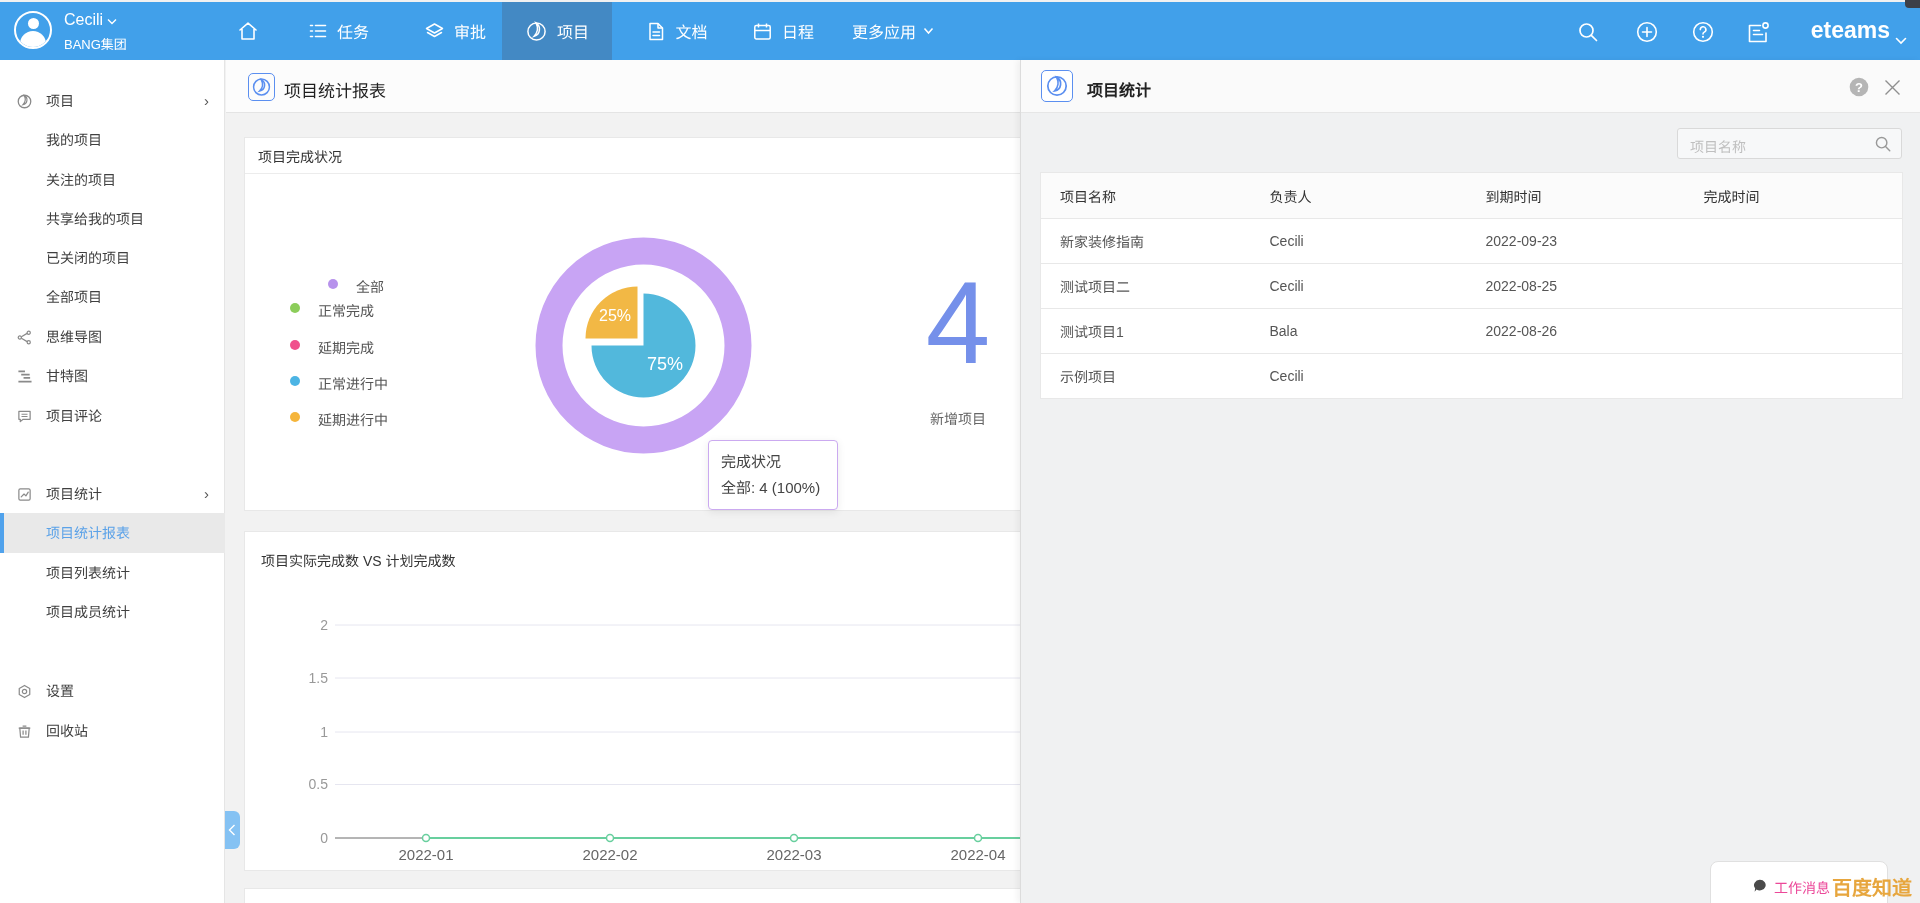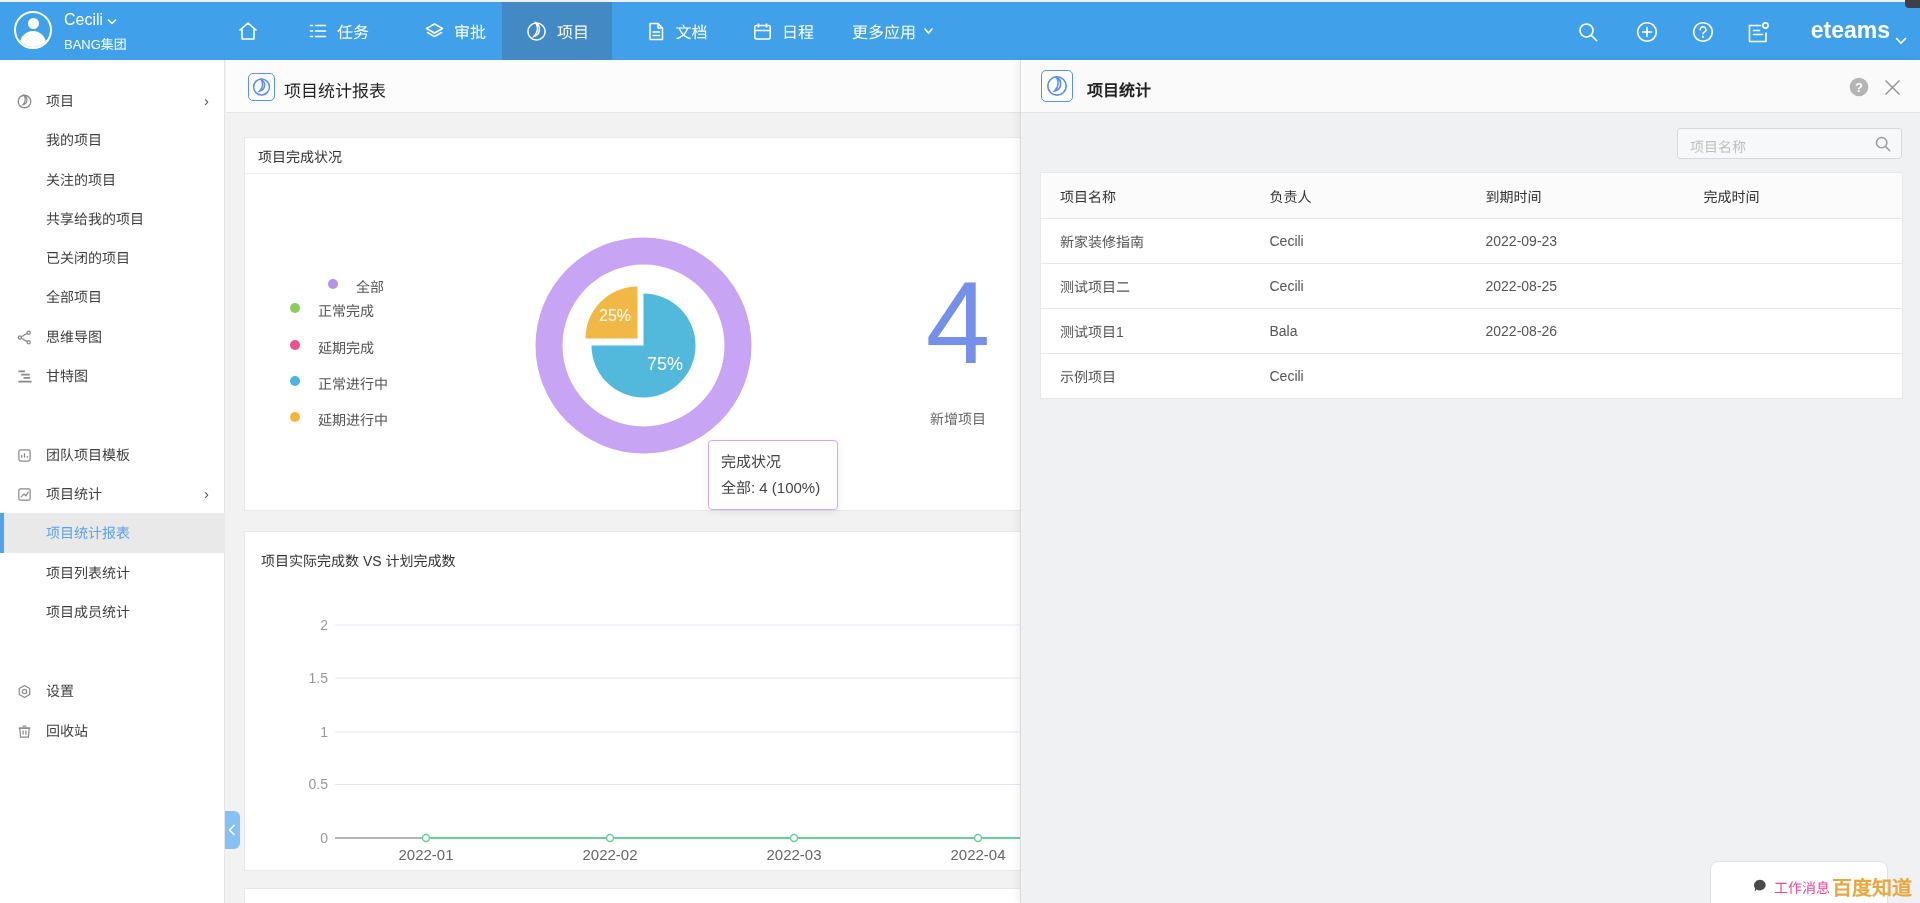--- a/index.html
+++ b/index.html
@@ -245,26 +245,26 @@
         <path d="M4.7 7.2 L10.8 3.6 M4.7 8.8 L10.8 12.4"></path>
       </svg>
       <span class="txt">思维导图</span>
     </div>
   <div class="sitem" style="top:296px;">
       <svg class="ico" width="15" height="15" viewBox="0 0 16 16" fill="none" stroke="#8a8a8a" stroke-width="1.3">
         <path d="M1.5 2.5 h7 M4.5 6 h9 M7 9.5 h7 M1.5 13.5 h14" stroke-width="1.8"></path>
       </svg>
       <span class="txt">甘特图</span>
     </div>
-  <div class="sitem" style="top:375px;">
-      <svg class="ico" width="15" height="15" viewBox="0 0 16 16" fill="none" stroke="#8a8a8a" stroke-width="1.3">
-        <rect x="2" y="2" width="12" height="12" rx="2"></rect>
-        <path d="M5 10.5 v-3 M8 10.5 v-5 M11 10.5 v-2"></path>
-      </svg>
-      <span class="txt">团队项目模板</span>
+  <div class="sitem" style="top:336px;">
+      <svg class="ico" width="15" height="15" viewBox="0 0 16 16" fill="none" stroke="#8a8a8a" stroke-width="1.3">
+        <path d="M2 2.5 H14 V11 H6.5 L3.5 13.5 V11 H2 Z" stroke-linejoin="round"></path>
+        <path d="M4.8 5.6 h6.4 M4.8 8 h6.4"></path>
+      </svg>
+      <span class="txt">项目评论</span>
     </div>
   <div class="sitem" style="top:414px;">
       <svg class="ico" width="15" height="15" viewBox="0 0 16 16" fill="none" stroke="#8a8a8a" stroke-width="1.3">
         <rect x="2" y="2" width="12" height="12" rx="1.5"></rect>
         <path d="M4.5 10.5 L7.5 7.5 L9.5 9.5 L12 5.5" stroke-linecap="round" stroke-linejoin="round"></path>
       </svg>
       <span class="txt">项目统计</span>
       <span class="arr">›</span>
     </div>
   <div class="sitem sel" style="top:453px;">

